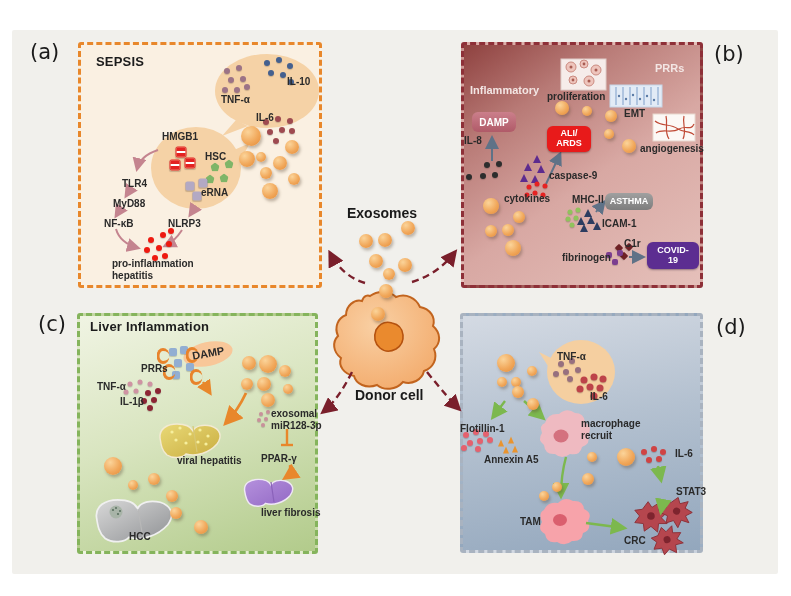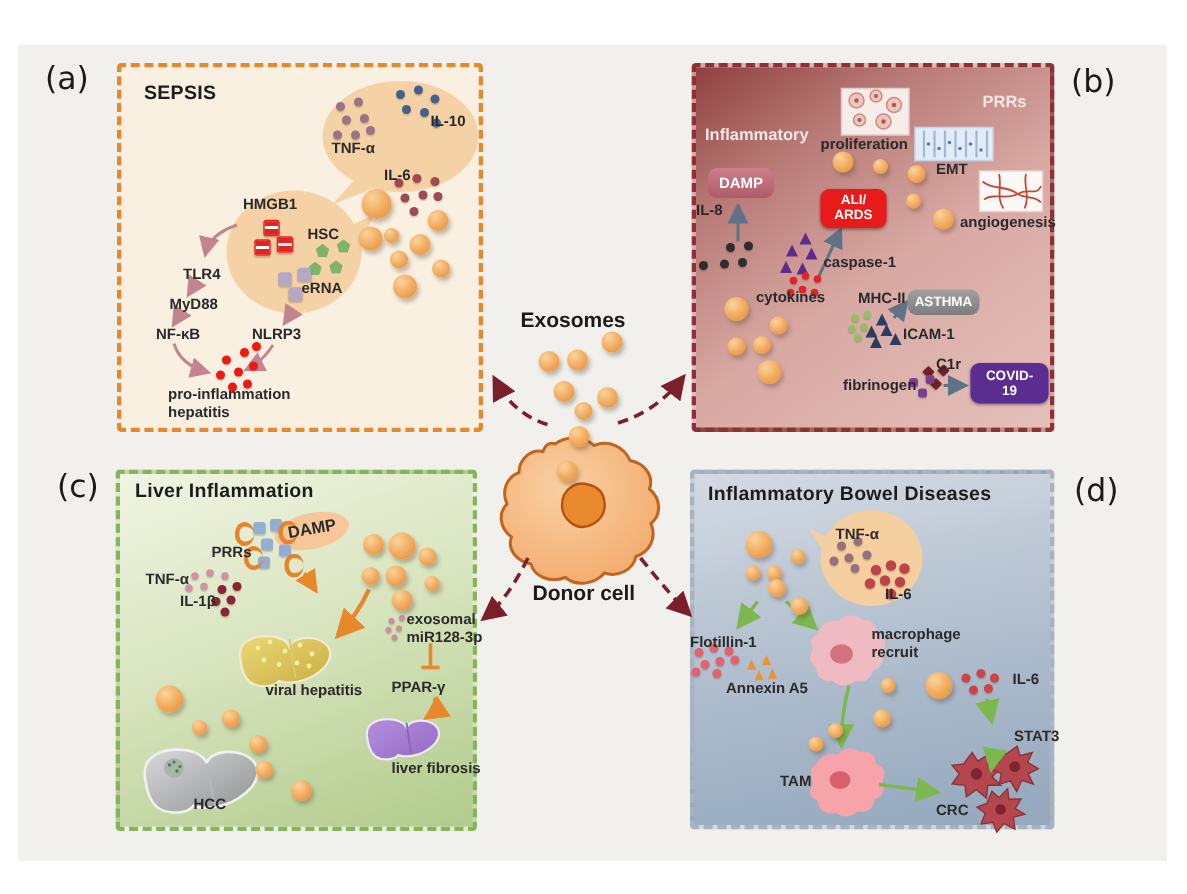--- a/index.html
+++ b/index.html
@@ -452,40 +452,39 @@
     <span class="lbl" style="left:168px;top:218px">NLRP3</span>
     <span class="lbl" style="left:112px;top:258px">pro-inflammation
 hepatitis</span>
 
     <span class="lbl white" style="left:655px;top:62px;font-size:11px">PRRs</span>
     <span class="lbl white" style="left:470px;top:84px;font-size:11px">Inflammatory</span>
     <span class="lbl" style="left:547px;top:91px">proliferation</span>
     <span class="lbl" style="left:624px;top:108px">EMT</span>
     <span class="lbl" style="left:640px;top:143px">angiogenesis</span>
     <span class="lbl" style="left:464px;top:135px">IL-8</span>
-    <span class="lbl" style="left:549px;top:170px">caspase-1</span>
+    <span class="lbl" style="left:549px;top:170px">caspase-9</span>
     <span class="lbl" style="left:504px;top:193px">cytokines</span>
     <span class="lbl" style="left:572px;top:194px">MHC-II</span>
     <span class="lbl" style="left:602px;top:218px">ICAM-1</span>
     <span class="lbl" style="left:624px;top:238px">C1r</span>
     <span class="lbl" style="left:562px;top:252px">fibrinogen</span>
 
     <span class="lbl title" style="left:90px;top:320px">Liver Inflammation</span>
     <span class="lbl damp" style="left:192px;top:347px">DAMP</span>
     <span class="lbl" style="left:141px;top:363px">PRRs</span>
     <span class="lbl" style="left:97px;top:381px">TNF-α</span>
     <span class="lbl" style="left:120px;top:396px">IL-1β</span>
     <span class="lbl" style="left:177px;top:455px">viral hepatitis</span>
     <span class="lbl" style="left:271px;top:408px">exosomal
 miR128-3p</span>
     <span class="lbl" style="left:261px;top:453px">PPAR-γ</span>
     <span class="lbl" style="left:261px;top:507px">liver fibrosis</span>
     <span class="lbl" style="left:129px;top:531px">HCC</span>
 
-    <span class="lbl title" style="left:472px;top:322px">Inflammatory Bowel Diseases</span>
     <span class="lbl" style="left:557px;top:351px">TNF-α</span>
     <span class="lbl" style="left:590px;top:391px">IL-6</span>
     <span class="lbl" style="left:460px;top:423px">Flotillin-1</span>
     <span class="lbl" style="left:484px;top:454px">Annexin A5</span>
     <span class="lbl" style="left:581px;top:418px">macrophage
 recruit</span>
     <span class="lbl" style="left:675px;top:448px">IL-6</span>
     <span class="lbl" style="left:676px;top:486px">STAT3</span>
     <span class="lbl" style="left:520px;top:516px">TAM</span>
     <span class="lbl" style="left:624px;top:535px">CRC</span>

